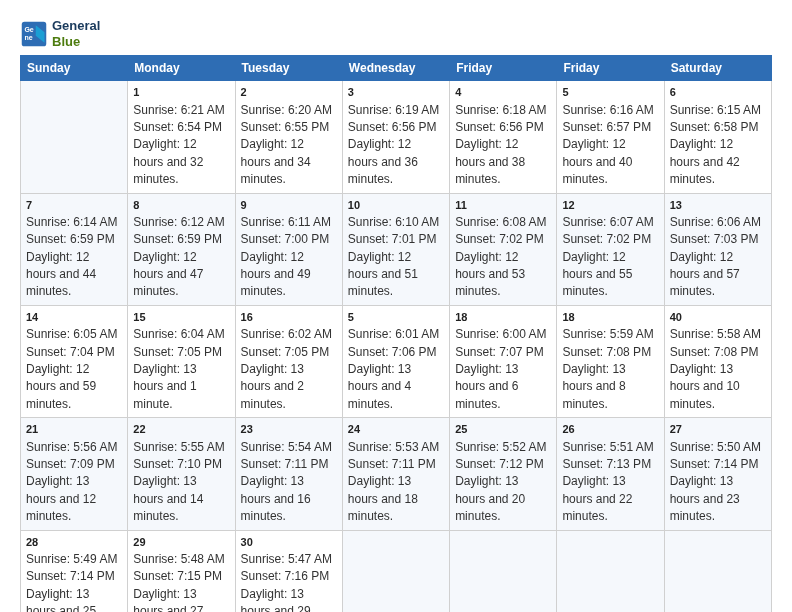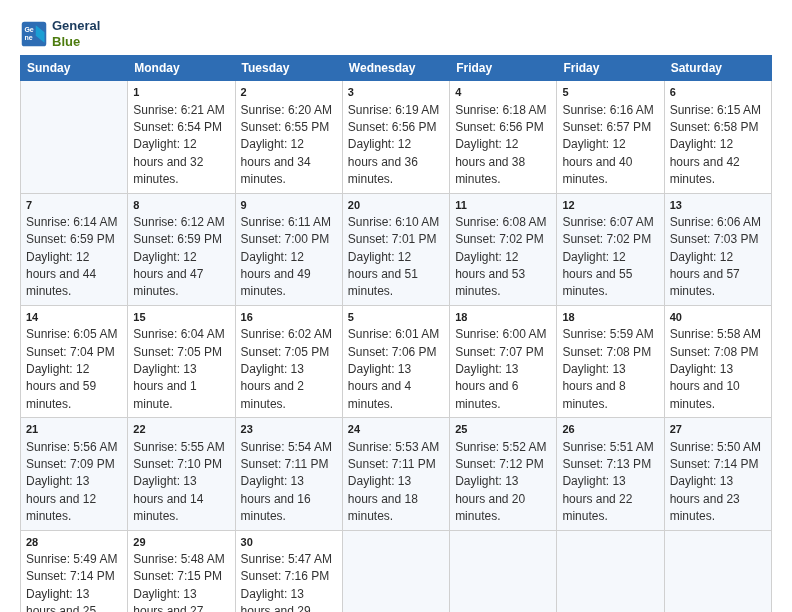--- a/index.html
+++ b/index.html
@@ -126,21 +126,21 @@
           <td><span class="day-num">2</span><span class="cell-text">Sunrise: 6:20 AM<br>Sunset: 6:55 PM<br>Daylight: 12 hours and 34 minutes.</span></td>
           <td><span class="day-num">3</span><span class="cell-text">Sunrise: 6:19 AM<br>Sunset: 6:56 PM<br>Daylight: 12 hours and 36 minutes.</span></td>
           <td><span class="day-num">4</span><span class="cell-text">Sunrise: 6:18 AM<br>Sunset: 6:56 PM<br>Daylight: 12 hours and 38 minutes.</span></td>
           <td><span class="day-num">5</span><span class="cell-text">Sunrise: 6:16 AM<br>Sunset: 6:57 PM<br>Daylight: 12 hours and 40 minutes.</span></td>
           <td><span class="day-num">6</span><span class="cell-text">Sunrise: 6:15 AM<br>Sunset: 6:58 PM<br>Daylight: 12 hours and 42 minutes.</span></td>
         </tr>
         <tr>
           <td><span class="day-num">7</span><span class="cell-text">Sunrise: 6:14 AM<br>Sunset: 6:59 PM<br>Daylight: 12 hours and 44 minutes.</span></td>
           <td><span class="day-num">8</span><span class="cell-text">Sunrise: 6:12 AM<br>Sunset: 6:59 PM<br>Daylight: 12 hours and 47 minutes.</span></td>
           <td><span class="day-num">9</span><span class="cell-text">Sunrise: 6:11 AM<br>Sunset: 7:00 PM<br>Daylight: 12 hours and 49 minutes.</span></td>
-          <td><span class="day-num">20</span><span class="cell-text">Sunrise: 6:10 AM<br>Sunset: 7:01 PM<br>Daylight: 12 hours and 51 minutes.</span></td>
+          <td><span class="day-num">10</span><span class="cell-text">Sunrise: 6:10 AM<br>Sunset: 7:01 PM<br>Daylight: 12 hours and 51 minutes.</span></td>
           <td><span class="day-num">11</span><span class="cell-text">Sunrise: 6:08 AM<br>Sunset: 7:02 PM<br>Daylight: 12 hours and 53 minutes.</span></td>
           <td><span class="day-num">12</span><span class="cell-text">Sunrise: 6:07 AM<br>Sunset: 7:02 PM<br>Daylight: 12 hours and 55 minutes.</span></td>
           <td><span class="day-num">13</span><span class="cell-text">Sunrise: 6:06 AM<br>Sunset: 7:03 PM<br>Daylight: 12 hours and 57 minutes.</span></td>
         </tr>
         <tr>
           <td><span class="day-num">14</span><span class="cell-text">Sunrise: 6:05 AM<br>Sunset: 7:04 PM<br>Daylight: 12 hours and 59 minutes.</span></td>
           <td><span class="day-num">15</span><span class="cell-text">Sunrise: 6:04 AM<br>Sunset: 7:05 PM<br>Daylight: 13 hours and 1 minute.</span></td>
           <td><span class="day-num">16</span><span class="cell-text">Sunrise: 6:02 AM<br>Sunset: 7:05 PM<br>Daylight: 13 hours and 2 minutes.</span></td>
           <td><span class="day-num">5</span><span class="cell-text">Sunrise: 6:01 AM<br>Sunset: 7:06 PM<br>Daylight: 13 hours and 4 minutes.</span></td>
           <td><span class="day-num">18</span><span class="cell-text">Sunrise: 6:00 AM<br>Sunset: 7:07 PM<br>Daylight: 13 hours and 6 minutes.</span></td>

